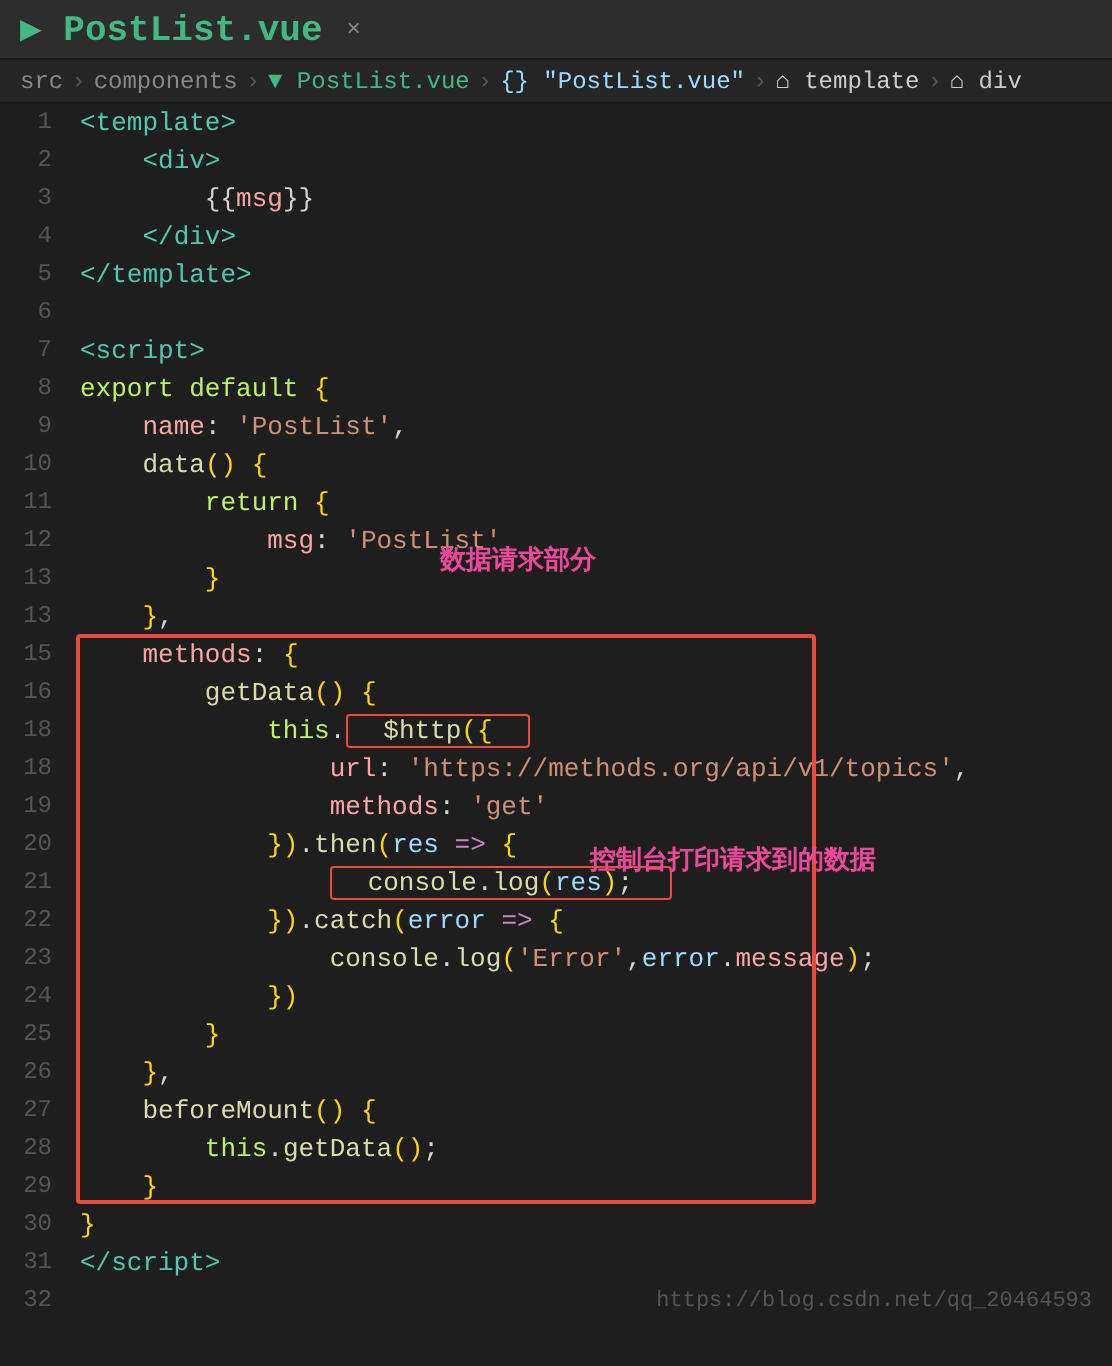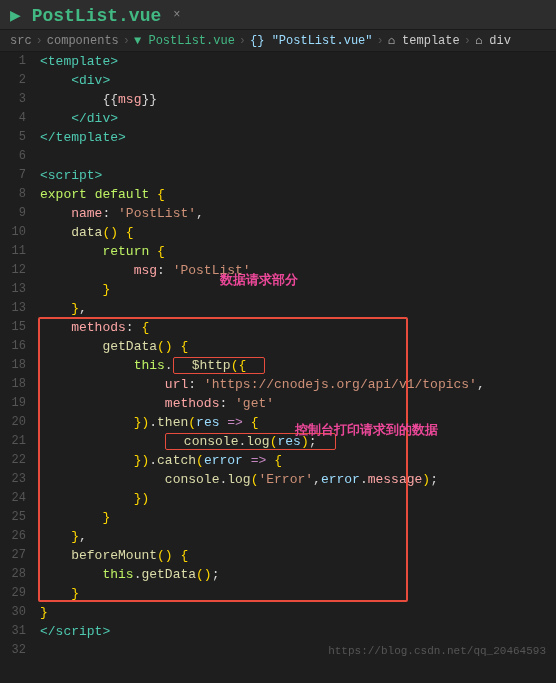--- a/index.html
+++ b/index.html
@@ -245,21 +245,21 @@
     <span class="line-content">        <span class="fn">getData</span><span class="bracket">()</span> <span class="bracket">{</span></span>
   </div>
 
   <div class="code-line">
     <span class="line-num">18</span>
     <span class="line-content">            <span class="kw">this</span><span class="oper">.</span><span class="inline-box"><span class="fn">$http</span><span class="bracket">({</span></span></span>
   </div>
 
   <div class="code-line">
     <span class="line-num">18</span>
-    <span class="line-content">                <span class="prop">url</span><span class="oper">:</span> <span class="str">'https://cnodejs.org/api/v1/topics'</span><span class="oper">,</span></span>
+    <span class="line-content">                <span class="prop">url</span><span class="oper">:</span> <span class="str">'https://methods.org/api/v1/topics'</span><span class="oper">,</span></span>
   </div>
 
   <div class="code-line">
     <span class="line-num">19</span>
     <span class="line-content">                <span class="prop">methods</span><span class="oper">:</span> <span class="str">'get'</span></span>
   </div>
 
   <div class="code-line">
     <span class="line-num">20</span>
     <span class="line-content">            <span class="bracket">})</span><span class="oper">.</span><span class="fn">then</span><span class="bracket">(</span><span class="varname">res</span> <span class="kw2">=&gt;</span> <span class="bracket">{</span></span>

